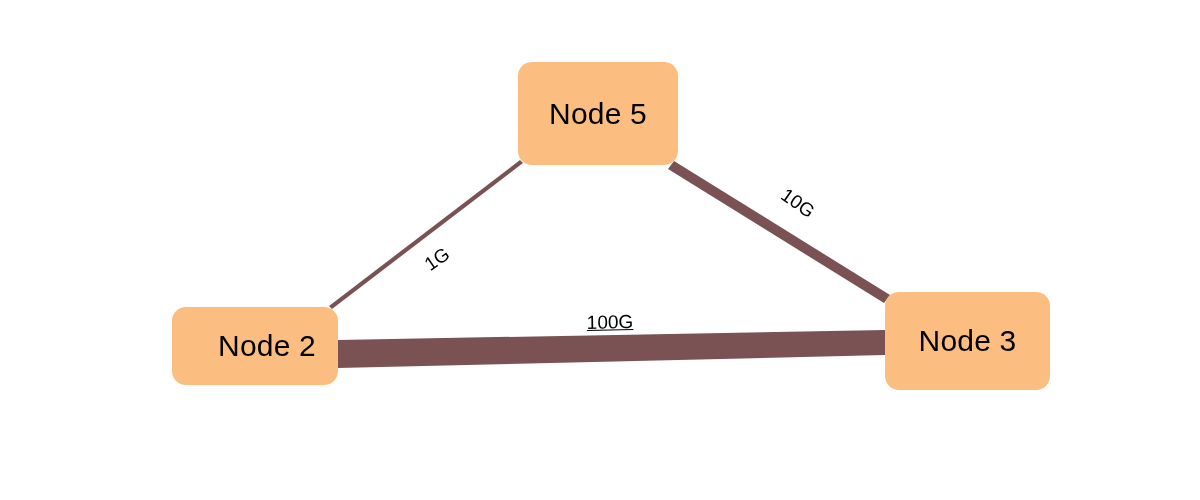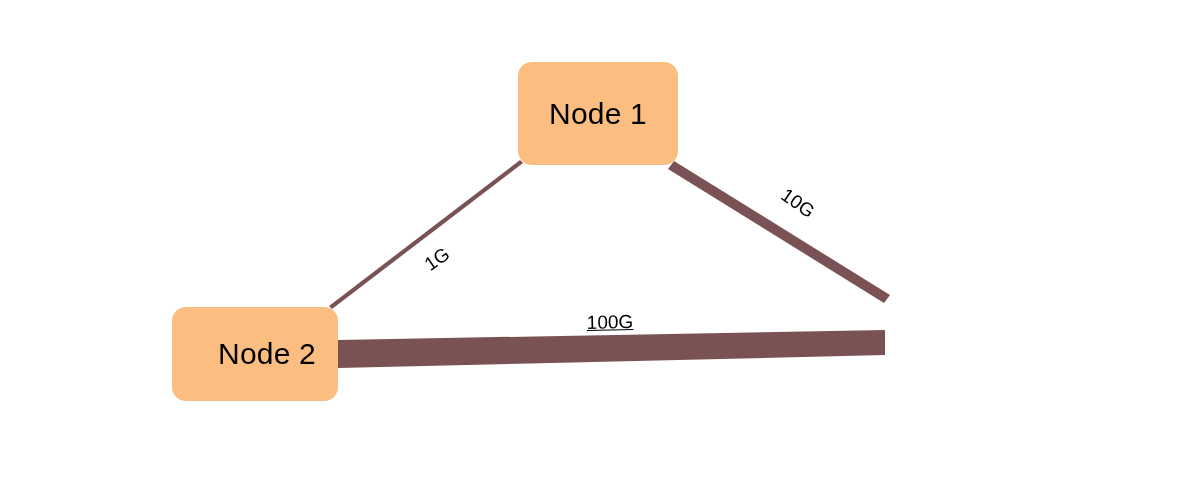--- a/index.html
+++ b/index.html
@@ -60,27 +60,30 @@
   <svg id="network-svg" viewBox="0 0 1200 500" xmlns="http://www.w3.org/2000/svg">
 
     <polygon points="338,340 885,330 885,355 338,368" fill="#7a5254"></polygon>
 
     <polygon points="674,161 890,295 884,303 668,169" fill="#7a5254"></polygon>
 
     <polygon points="523,163 332,309 329,306 520,160" fill="#7a5254"></polygon>
   </svg>
 
   <div class="node-box" style="left:518px; top:62px; width:160px; height:103px;">
-    <span class="node-label">Node 1</span>
+    <span class="node-label">Node 5</span>
   </div>
 
-  <div class="node-box" style="left:172px; top:307px; width:166px; height:94px;padding-left:24px;">
+  <div class="node-box" style="left:172px; top:307px; width:166px; height:78px;padding-left:24px;">
     <span class="node-label">Node 2</span>
   </div>
 
+  <div class="node-box" style="left:885px; top:292px; width:165px; height:98px;">
+    <span class="node-label">Node 3</span>
+  </div>
 
   <div class="edge-label" style="left:437px; top:259px; transform:translate(-50%,-50%) rotate(-35deg);">1G</div>
 
   <div class="edge-label" style="left:798px; top:203px; transform:translate(-50%,-50%) rotate(35deg);">10G</div>
 
   <div class="edge-label" style="left:610px; top:322px; transform:translate(-50%,-50%) rotate(-1deg);text-decoration:underline;">100G</div>
 
 </div>
 
 </body></html>

